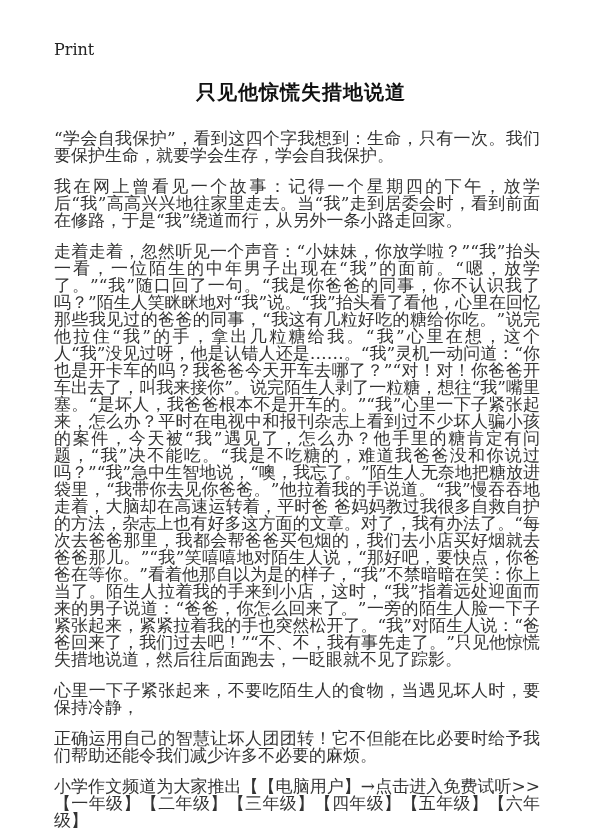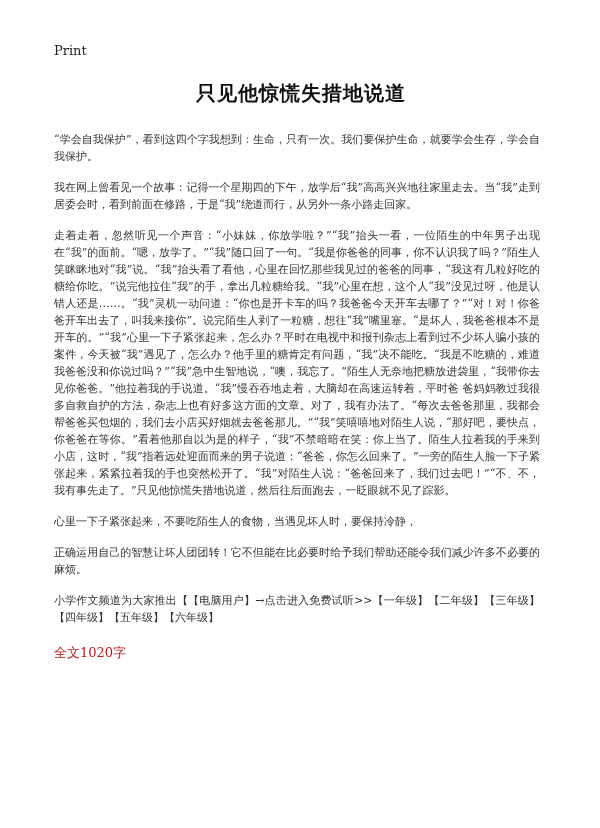--- a/index.html
+++ b/index.html
@@ -15,38 +15,38 @@
     color: #2b2b2b;
   }
   .page {
     box-sizing: border-box;
     width: 600px;
     height: 828px;
     padding: 40px 52px 0 54px;
     background: #ffffff;
   }
   .print-label {
-    font-size: 13px;
+    font-size: 16px;
     line-height: 15px;
     color: #222222;
     margin: 0 0 4px 0;
     cursor: pointer;
     display: inline-block;
   }
   .essay-title {
     font-size: 20px;
     font-weight: bold;
     text-align: center;
     color: #111111;
     margin: 18px 0 24px 0;
     letter-spacing: 1px;
     font-family: "DejaVu Serif", "Liberation Serif", serif;
   }
   .essay-body p {
-    font-size: 11px;
+    font-size: 17px;
     line-height: 17px;
     text-align: justify;
     margin: 0 8px 14px 0;
     color: #333333;
     word-break: break-all;
   }
   .word-count {
     font-size: 13px;
     color: #b91c1c;
     margin-top: 18px;

